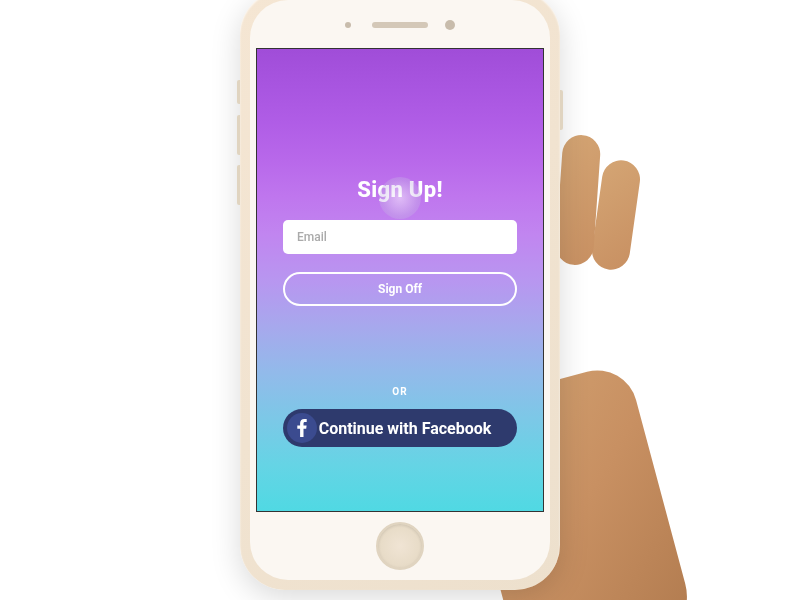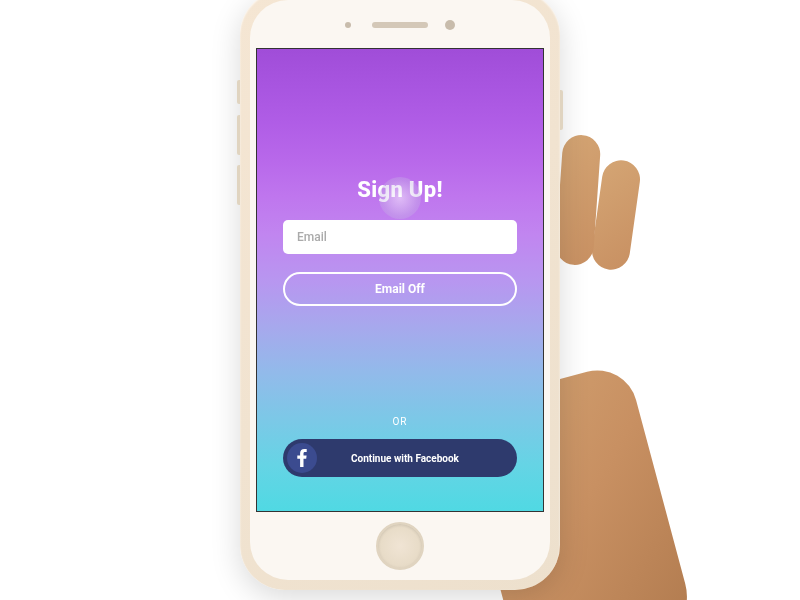--- a/index.html
+++ b/index.html
@@ -227,33 +227,33 @@
       color: #ffffff;
       font-size: 12px;
       font-weight: 700;
       margin-top: 8px;
       cursor: pointer;
       font-family: inherit;
     }
     .divider-text {
       color: #ffffff;
       font-size: 10px;
-      font-weight: 400;
-      margin-top: 110px;
+      font-weight: 700;
+      margin-top: 80px;
       margin-bottom: 12px;
       letter-spacing: 1px;
     }
     .facebook-button {
       width: 100%;
       height: 38px;
       background: #2e3a6d;
       border: none;
       border-radius: 19px;
       color: #ffffff;
-      font-size: 10px;
+      font-size: 16px;
       font-weight: 700;
       cursor: pointer;
       font-family: inherit;
       display: flex;
       align-items: center;
       padding: 0 4px;
       position: relative;
     }
     .fb-icon-circle {
       width: 30px;
@@ -320,21 +320,21 @@
       <div class="sensor-dot"></div>
 
       <div class="screen">
         <div class="touch-indicator"></div>
 
         <h1 class="title">Sign Up!</h1>
 
         <input type="text" class="input-field" placeholder="Email" style="">
 
 
-        <button class="primary-button">Email Off</button>
+        <button class="primary-button">Sign Off</button>
 
         <div class="divider-text">OR</div>
 
         <button class="facebook-button">
           <span class="fb-icon-circle">
             <svg viewBox="0 0 10 18">
               <path d="M6.5 18V9.8h2.7l0.4-3.2H6.5V4.5c0-0.9 0.3-1.5 1.6-1.5H9.7V0.1C9.4 0.1 8.4 0 7.2 0 4.8 0 3.1 1.5 3.1 4.2v2.4H0.3v3.2h2.8V18H6.5z"></path>
             </svg>
           </span>
           <span class="fb-label">Continue with Facebook</span>

